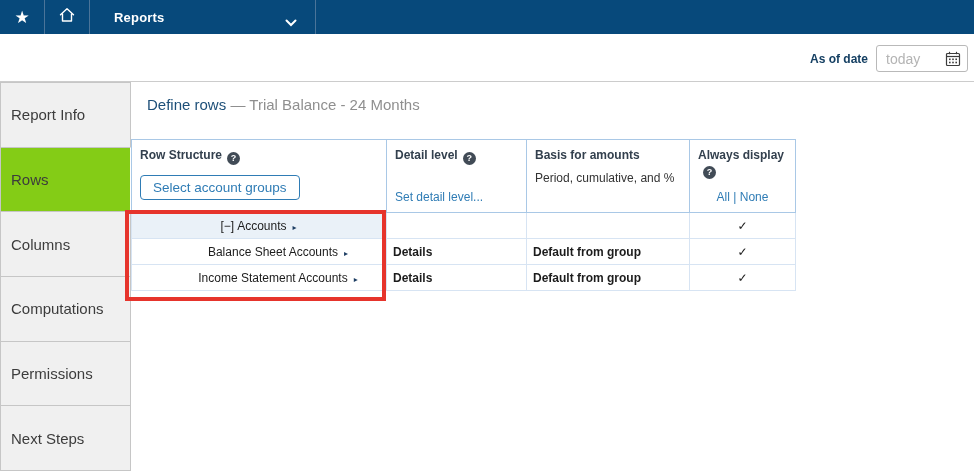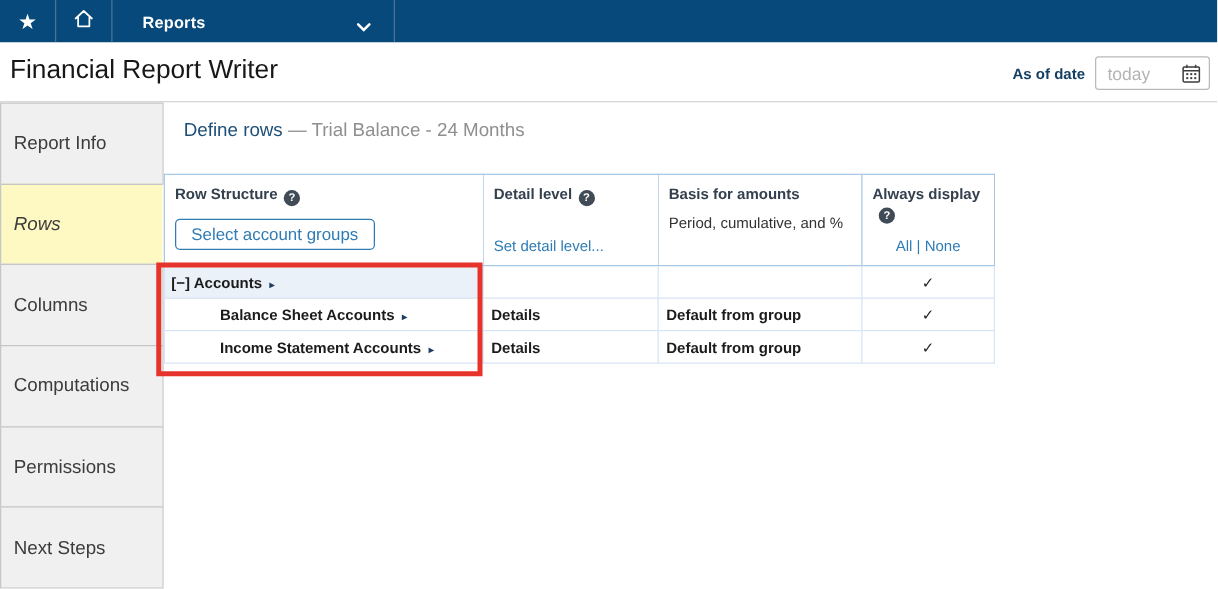--- a/index.html
+++ b/index.html
@@ -23,41 +23,41 @@
   .date-wrap { position:relative; width:92px; height:27px; border:1px solid #b9b9b9; border-radius:3px; background:#fff; }
   .date-wrap input { border:none; outline:none; width:82px; height:100%; padding-left:9px; font-size:14px; color:#555; font-family:"Liberation Sans",sans-serif; background:transparent; }
   .date-wrap input::placeholder { color:#b4b4b4; opacity:1; }
   .cal-icon { position:absolute; right:6px; top:5px; cursor:pointer; }
 
   
   .bodyrow { display:flex; height:389px; }
   .sidebar { width:131px; display:flex; flex-direction:column; }
   .side-item { flex:1; background:var(--sidebar-bg,#f0f0f0); border:1px solid var(--sidebar-border,#c6c6c6); margin-top:-1px; display:flex; align-items:center; padding-left:10px; font-size:15px; color:#3c3c3c; cursor:pointer; }
   .side-item:first-child { margin-top:0;align-items:center; }
-  .side-item.active { background:#fef9c3; border-right-color:#fff;font-style:italic; }
+  .side-item.active { background:#84cc16; border-right-color:#fff; }
   .content { flex:1; position:relative; background:#fff;padding-left:17px; }
 
   .heading { position:absolute; top:14px; left:16px; font-size:15px; }
   .h-primary { color:var(--heading-blue,#1d4f78); }
   .h-sep, .h-secondary { color:#8f8f8f; }
 
   
   table.frw { position:absolute; left:0; top:57px; border-collapse:collapse; table-layout:fixed; }
   table.frw th { border:1px solid var(--table-border-strong,#a9c8e6); background:#fff; height:73px; vertical-align:top; text-align:left; padding:8px 8px; font-size:12px; color:#33404e; position:relative; font-weight:700; }
   table.frw td { border:1px solid var(--table-border,#d7e4f3); height:26px; padding:0 6px; font-size:12px; color:#1c1c1c; background:#fff; }
   .hlabel { font-weight:700; }
   .help-icon { display:inline-block; width:13px; height:13px; border-radius:50%; background:#414b56; color:#fff; font-size:9px; font-weight:700; text-align:center; line-height:13px; margin-left:5px; vertical-align:-2px; cursor:pointer; }
   .btn-select { display:inline-block; margin-top:10px; font-size:13.5px; color:var(--accent,#2f7cb5); border:1px solid var(--accent,#2f7cb5); border-radius:4px; padding:4px 12px; background:#fff; cursor:pointer; font-family:"Liberation Sans",sans-serif; }
   .link-blue { color:var(--accent,#2f7cb5); font-weight:400; cursor:pointer; text-decoration:none; font-size:12px; }
   .th-bottom-left { position:absolute; left:8px; bottom:8px; }
   .th-bottom-center { position:absolute; left:0; right:0; bottom:8px; text-align:center; }
   .th-sub { margin-top:9px; font-weight:400; font-size:12px; color:#333; }
   .th-center { text-align:center; }
 
-  td.struct { background:var(--row-blue,#dfeaf6); font-weight:700; font-size:11px; color:#1d3d63; cursor:pointer; }
+  td.struct { background:var(--row-blue,#dfeaf6); font-weight:400; font-size:11px; color:#1d3d63; cursor:pointer;text-align:center; }
   tr.r0 td.struct { background:var(--row-blue-light,#eaf1f8); }
   td.struct.lvl0 { padding-left:5px; }
   td.struct.lvl1 { padding-left:44px; }
   .marker { margin-right:3px; }
   .arrow { font-size:8px; margin-left:6px; color:#1d3d63; }
   td.detail, td.basis { font-weight:600; font-size:11.5px; color:#1f1f1f; }
   td.chk { text-align:center; color:#4c4c4c; font-size:13px; cursor:pointer; }
 
   
   .highlight { position:absolute; left:-6px; top:128px; width:261px; height:91px; border:4px solid var(--highlight-red,#e6342c); z-index:4; pointer-events:none; }
@@ -85,21 +85,20 @@
       <span class="chev">
         <svg width="12" height="8" viewBox="0 0 12 8">
             <polyline points="1.5,1.5 6,6 10.5,1.5" stroke="#ffffff" fill="none" stroke-width="2" stroke-linecap="round"></polyline>
           </svg>
       </span>
     </div>
     <div class="tb-sep"></div>
   </div>
 
   <div class="pagehead">
-    <div class="page-title">Financial Report Writer</div>
     <div class="asof">
       <span class="asof-label">As of date</span>
       <span class="date-wrap">
         <input type="text" placeholder="today" style="">
         <span class="cal-icon">
           <svg width="16" height="16" viewBox="0 0 16 16">
             <rect x="1.5" y="2.5" width="13" height="12" rx="1" stroke="#3c3c3c" fill="none" stroke-width="1.2"></rect>
             <line x1="1.5" y1="5.5" x2="14.5" y2="5.5" stroke="#3c3c3c" stroke-width="1.2"></line>
             <line x1="4.5" y1="0.8" x2="4.5" y2="3.2" stroke="#3c3c3c" stroke-width="1.2"></line>
             <line x1="11.5" y1="0.8" x2="11.5" y2="3.2" stroke="#3c3c3c" stroke-width="1.2"></line>

